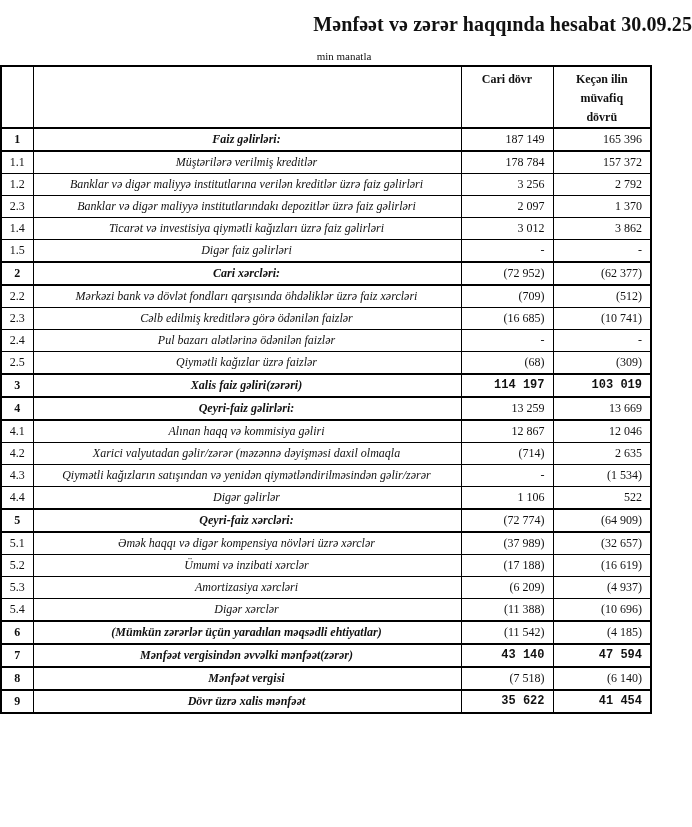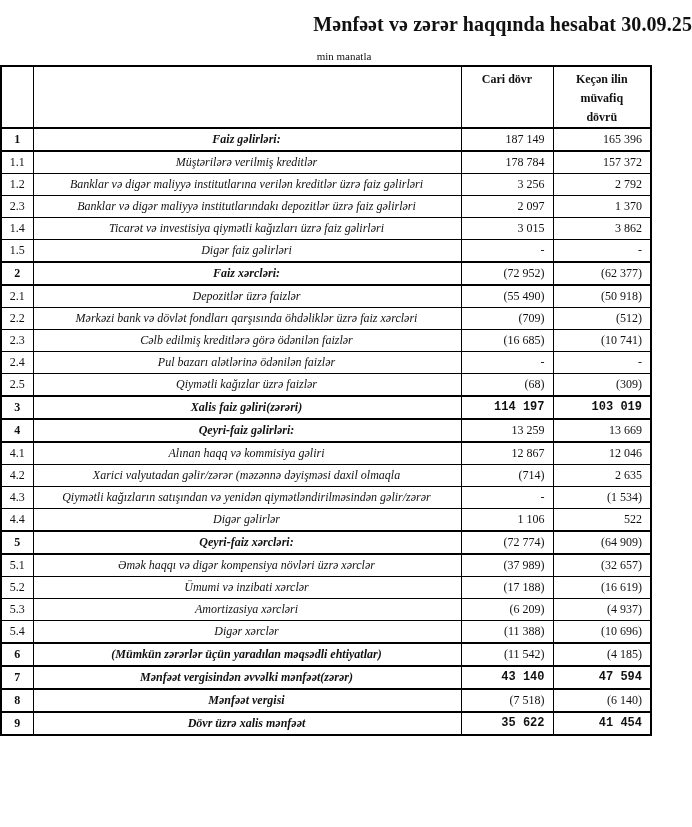--- a/index.html
+++ b/index.html
@@ -108,40 +108,34 @@
   </tr>
       <tr>
     <td class="cell-num">2.3</td>
     <td class="cell-label">Banklar və digər maliyyə institutlarındakı depozitlər üzrə faiz gəlirləri</td>
     <td class="cell-val">2 097</td>
     <td class="cell-val">1 370</td>
   </tr>
       <tr>
     <td class="cell-num">1.4</td>
     <td class="cell-label">Ticarət və investisiya qiymətli kağızları üzrə faiz gəlirləri</td>
-    <td class="cell-val">3 015</td>
+    <td class="cell-val">3 012</td>
     <td class="cell-val">3 862</td>
   </tr>
       <tr>
     <td class="cell-num">1.5</td>
     <td class="cell-label">Digər faiz gəlirləri</td>
     <td class="cell-val">-</td>
     <td class="cell-val">-</td>
   </tr>
       <tr class="section">
     <td class="cell-num">2</td>
-    <td class="cell-label">Faiz xərcləri:</td>
+    <td class="cell-label">Cari xərcləri:</td>
     <td class="cell-val">(72 952)</td>
     <td class="cell-val">(62 377)</td>
-  </tr>
-      <tr>
-    <td class="cell-num">2.1</td>
-    <td class="cell-label">Depozitlər üzrə faizlər</td>
-    <td class="cell-val">(55 490)</td>
-    <td class="cell-val">(50 918)</td>
   </tr>
       <tr>
     <td class="cell-num">2.2</td>
     <td class="cell-label">Mərkəzi bank və dövlət fondları qarşısında öhdəliklər üzrə faiz xərcləri</td>
     <td class="cell-val">(709)</td>
     <td class="cell-val">(512)</td>
   </tr>
       <tr>
     <td class="cell-num">2.3</td>
     <td class="cell-label">Cəlb edilmiş kreditlərə görə ödənilən faizlər</td>

